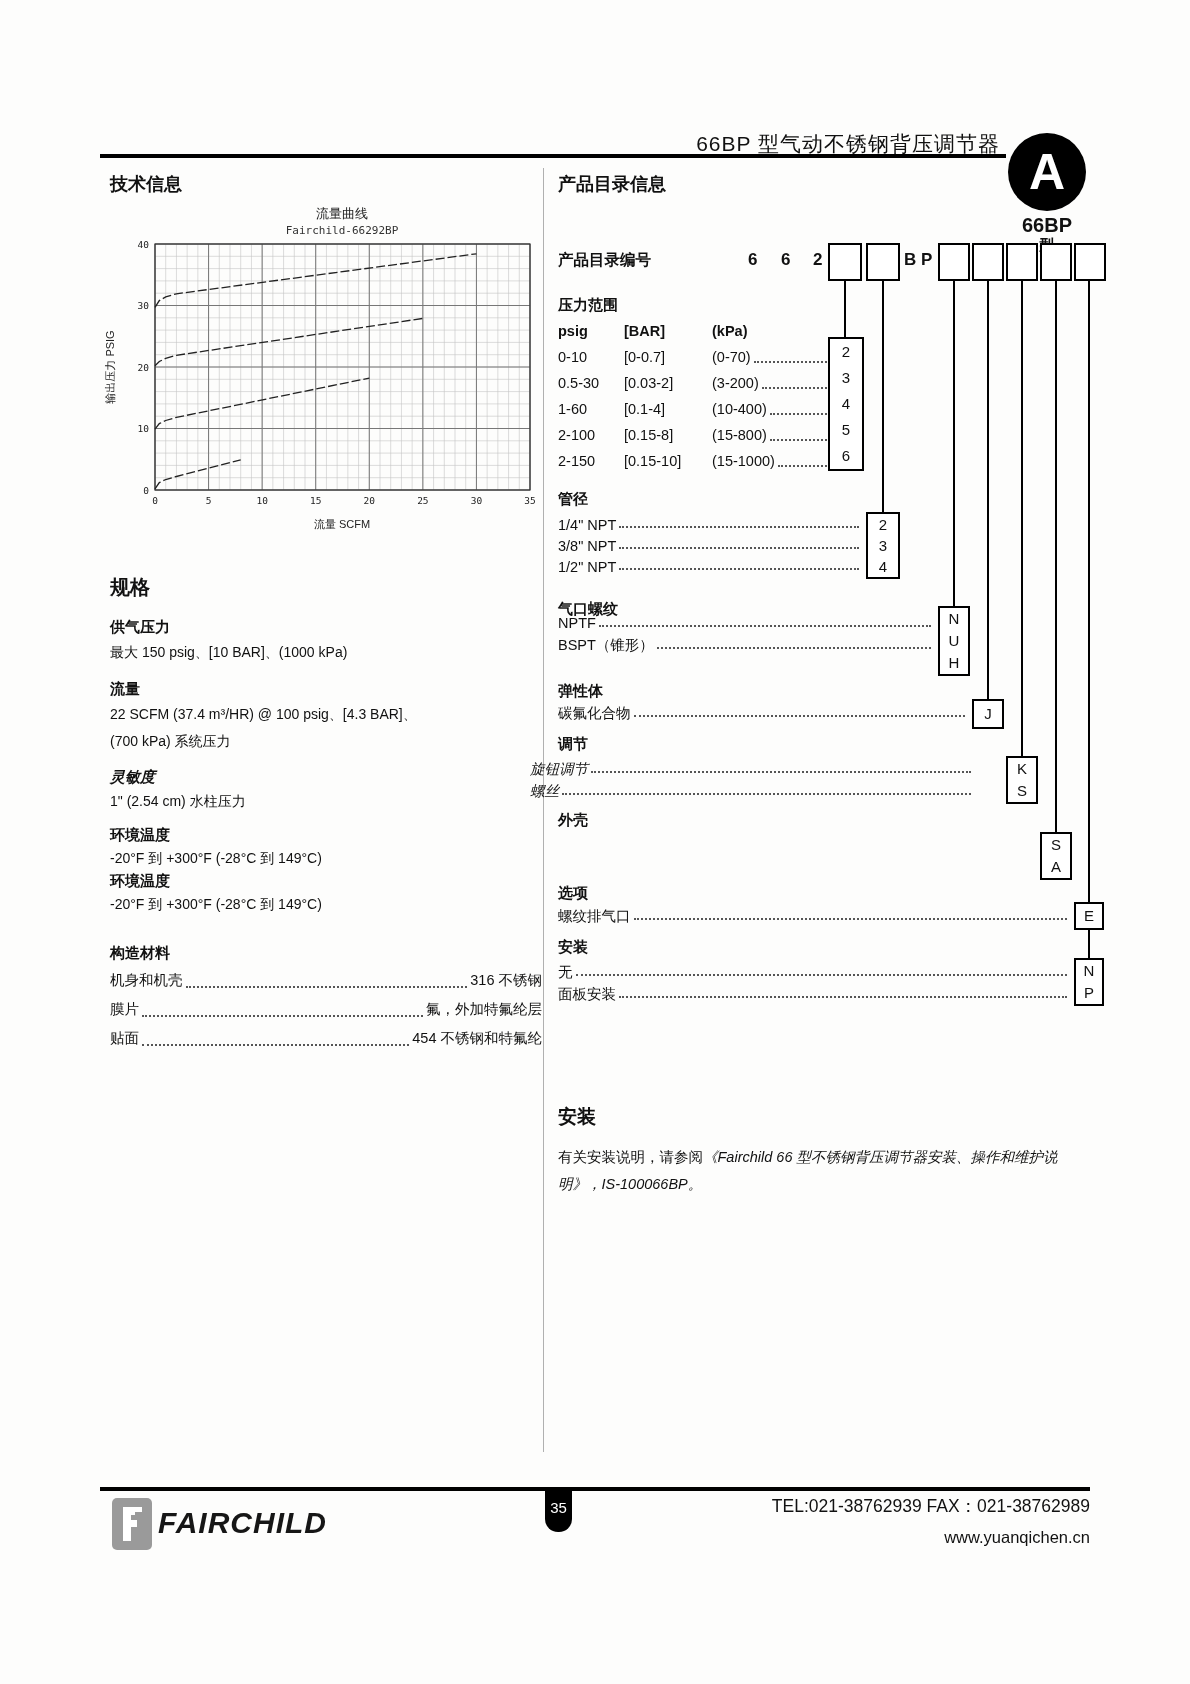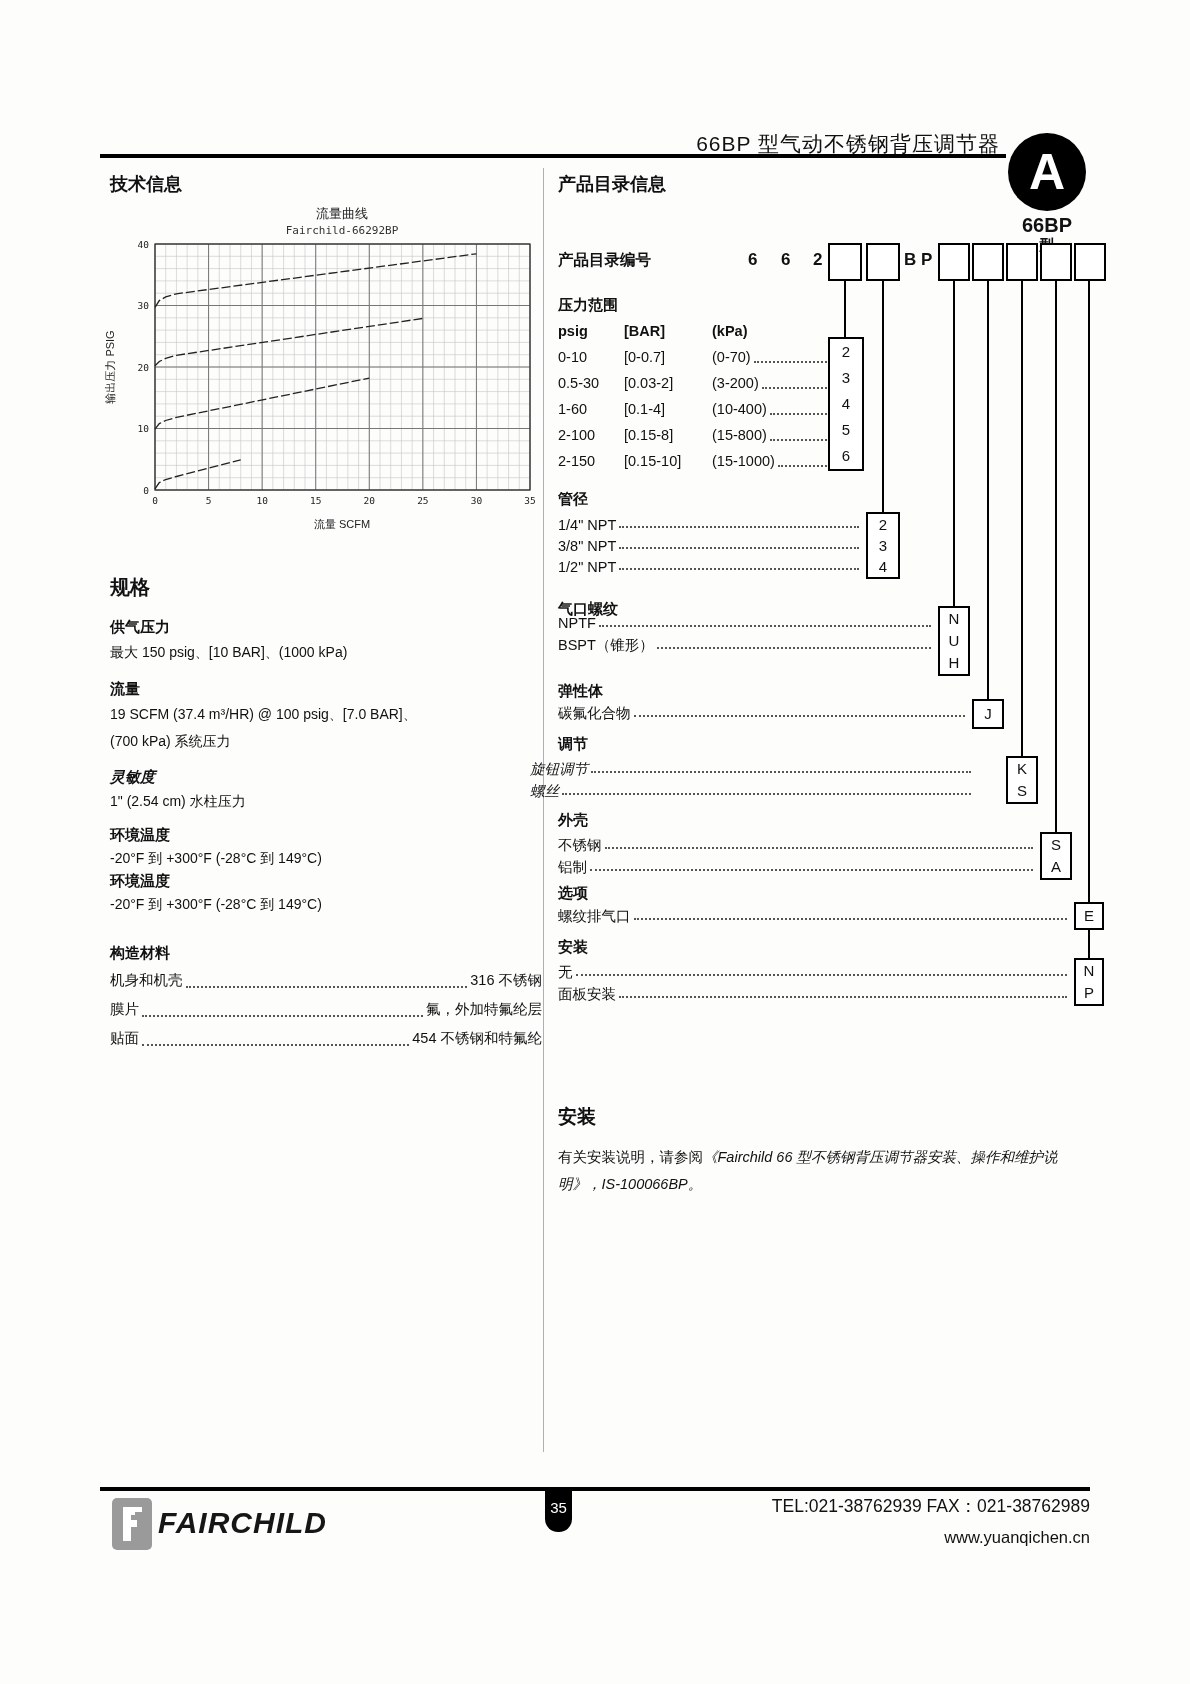--- a/index.html
+++ b/index.html
@@ -157,21 +157,21 @@
       <path d="M55.0 227.1 L59.3 221.6 L65.7 218.5 L76.4 215.4 L269.3 176.1" fill="none" stroke="#222" stroke-width="1.3" stroke-dasharray="9 3"></path>
       <path d="M55.0 286.8 L59.3 280.6 L65.7 277.5 L76.4 274.5 L140.7 257.9" fill="none" stroke="#222" stroke-width="1.3" stroke-dasharray="9 3"></path>
     </svg>
 
   <div class="abs h-xl" style="left:110px;top:574px;">规格</div>
 
   <div class="abs h-md" style="left:110px;top:618px;">供气压力</div>
   <div class="abs txt" style="left:110px;top:644px;">最大 150 psig、[10 BAR]、(1000 kPa)</div>
 
   <div class="abs h-md" style="left:110px;top:680px;">流量</div>
-  <div class="abs txt" style="left:110px;top:706px;">19 SCFM (37.4 m³/HR) @ 100 psig、[7.0 BAR]、</div>
+  <div class="abs txt" style="left:110px;top:706px;">22 SCFM (37.4 m³/HR) @ 100 psig、[4.3 BAR]、</div>
   <div class="abs txt" style="left:110px;top:733px;">(700 kPa) 系统压力</div>
 
   <div class="abs h-md" style="left:110px;top:768px;font-style:italic;">灵敏度</div>
   <div class="abs txt" style="left:110px;top:793px;">1" (2.54 cm) 水柱压力</div>
 
   <div class="abs h-md" style="left:110px;top:826px;">环境温度</div>
   <div class="abs txt" style="left:110px;top:850px;">-20°F 到 +300°F (-28°C 到 149°C)</div>
   <div class="abs h-md" style="left:110px;top:872px;">环境温度</div>
   <div class="abs txt" style="left:110px;top:896px;">-20°F 到 +300°F (-28°C 到 149°C)</div>
 
@@ -324,30 +324,20 @@
       <span class="lbl">螺丝</span>
         <span class="dots"></span>
     </div>
   </div>
   <div class="codebox" style="left:1006px;top:756px;width:32px;height:48px;">
     <div style="line-height:22px;">K</div>
     <div style="line-height:22px;">S</div>
   </div>
 
   <div class="abs h-md" style="left:558px;top:811px;">外壳</div>
-  <div class="abs" style="left:558px;top:834px;width:478px;">
-    <div class="opr">
-      <span class="lbl">不锈钢</span>
-        <span class="dots"></span>
-    </div>
-    <div class="opr">
-      <span class="lbl">铝制</span>
-        <span class="dots"></span>
-    </div>
-  </div>
   <div class="codebox" style="left:1040px;top:832px;width:32px;height:48px;">
     <div style="line-height:22px;">S</div>
     <div style="line-height:22px;">A</div>
   </div>
 
   <div class="abs h-md" style="left:558px;top:884px;">选项</div>
   <div class="abs" style="left:558px;top:905px;width:512px;">
     <div class="opr">
       <span class="lbl">螺纹排气口</span>
         <span class="dots"></span>

